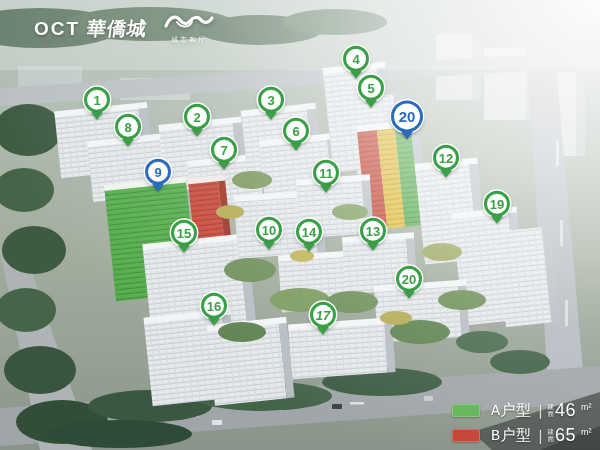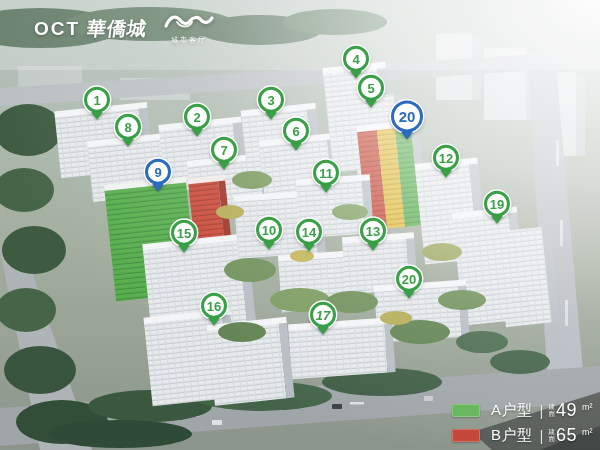--- a/index.html
+++ b/index.html
@@ -35,21 +35,21 @@
                 filter:drop-shadow(0 1px 1px rgba(0,0,0,.3));}
   .marker.blue .tail{border-top-color:var(--marker-blue);}
   .marker.large .mnum{width:32px;height:32px;font-size:15px;}
 
   
   .legend{position:absolute;left:452px;top:399px;z-index:7;color:#fff;
           text-shadow:0 1px 2px rgba(0,0,0,.45);}
   .lrow{display:flex;align-items:center;height:23px;margin-bottom:2px;}
   .swatch{width:28px;height:13px;border-radius:2px;margin-right:11px;flex:none;
           box-shadow:inset 0 0 0 1px rgba(255,255,255,.22),0 1px 2px rgba(0,0,0,.25);}
-  .tlabel{font-size:15px;letter-spacing:.5px;}
+  .tlabel{font-size:15px;letter-spacing:.5px;font-family:Liberation Mono, monospace;}
   .sep{margin:0 5px 0 7px;opacity:.8;font-size:15px;font-weight:300;}
   .prefix{display:inline-flex;flex-direction:column;font-size:6.5px;line-height:6.5px;opacity:.95;margin-right:1px;}
   .aval{font-size:18px;letter-spacing:.5px;}
   .aunit{font-size:9px;position:relative;top:-4px;margin-left:5px;}
 </style>
 </head>
 <body>
 
 <div class="stage">
 
@@ -367,21 +367,21 @@
 
   <div class="legend">
       <div class="lrow">
         <span class="swatch" style="background: rgb(105, 184, 95);"></span>
         <span class="tlabel">A户型</span>
         <span class="sep">|</span>
         <span class="prefix">
           <span>建</span>
           <span>面</span>
         </span>
-        <span class="aval">49</span>
+        <span class="aval">46</span>
         <span class="aunit">m²</span>
       </div>
       <div class="lrow">
         <span class="swatch" style="background: rgb(196, 73, 58);"></span>
         <span class="tlabel">B户型</span>
         <span class="sep">|</span>
         <span class="prefix">
           <span>建</span>
           <span>面</span>
         </span>

